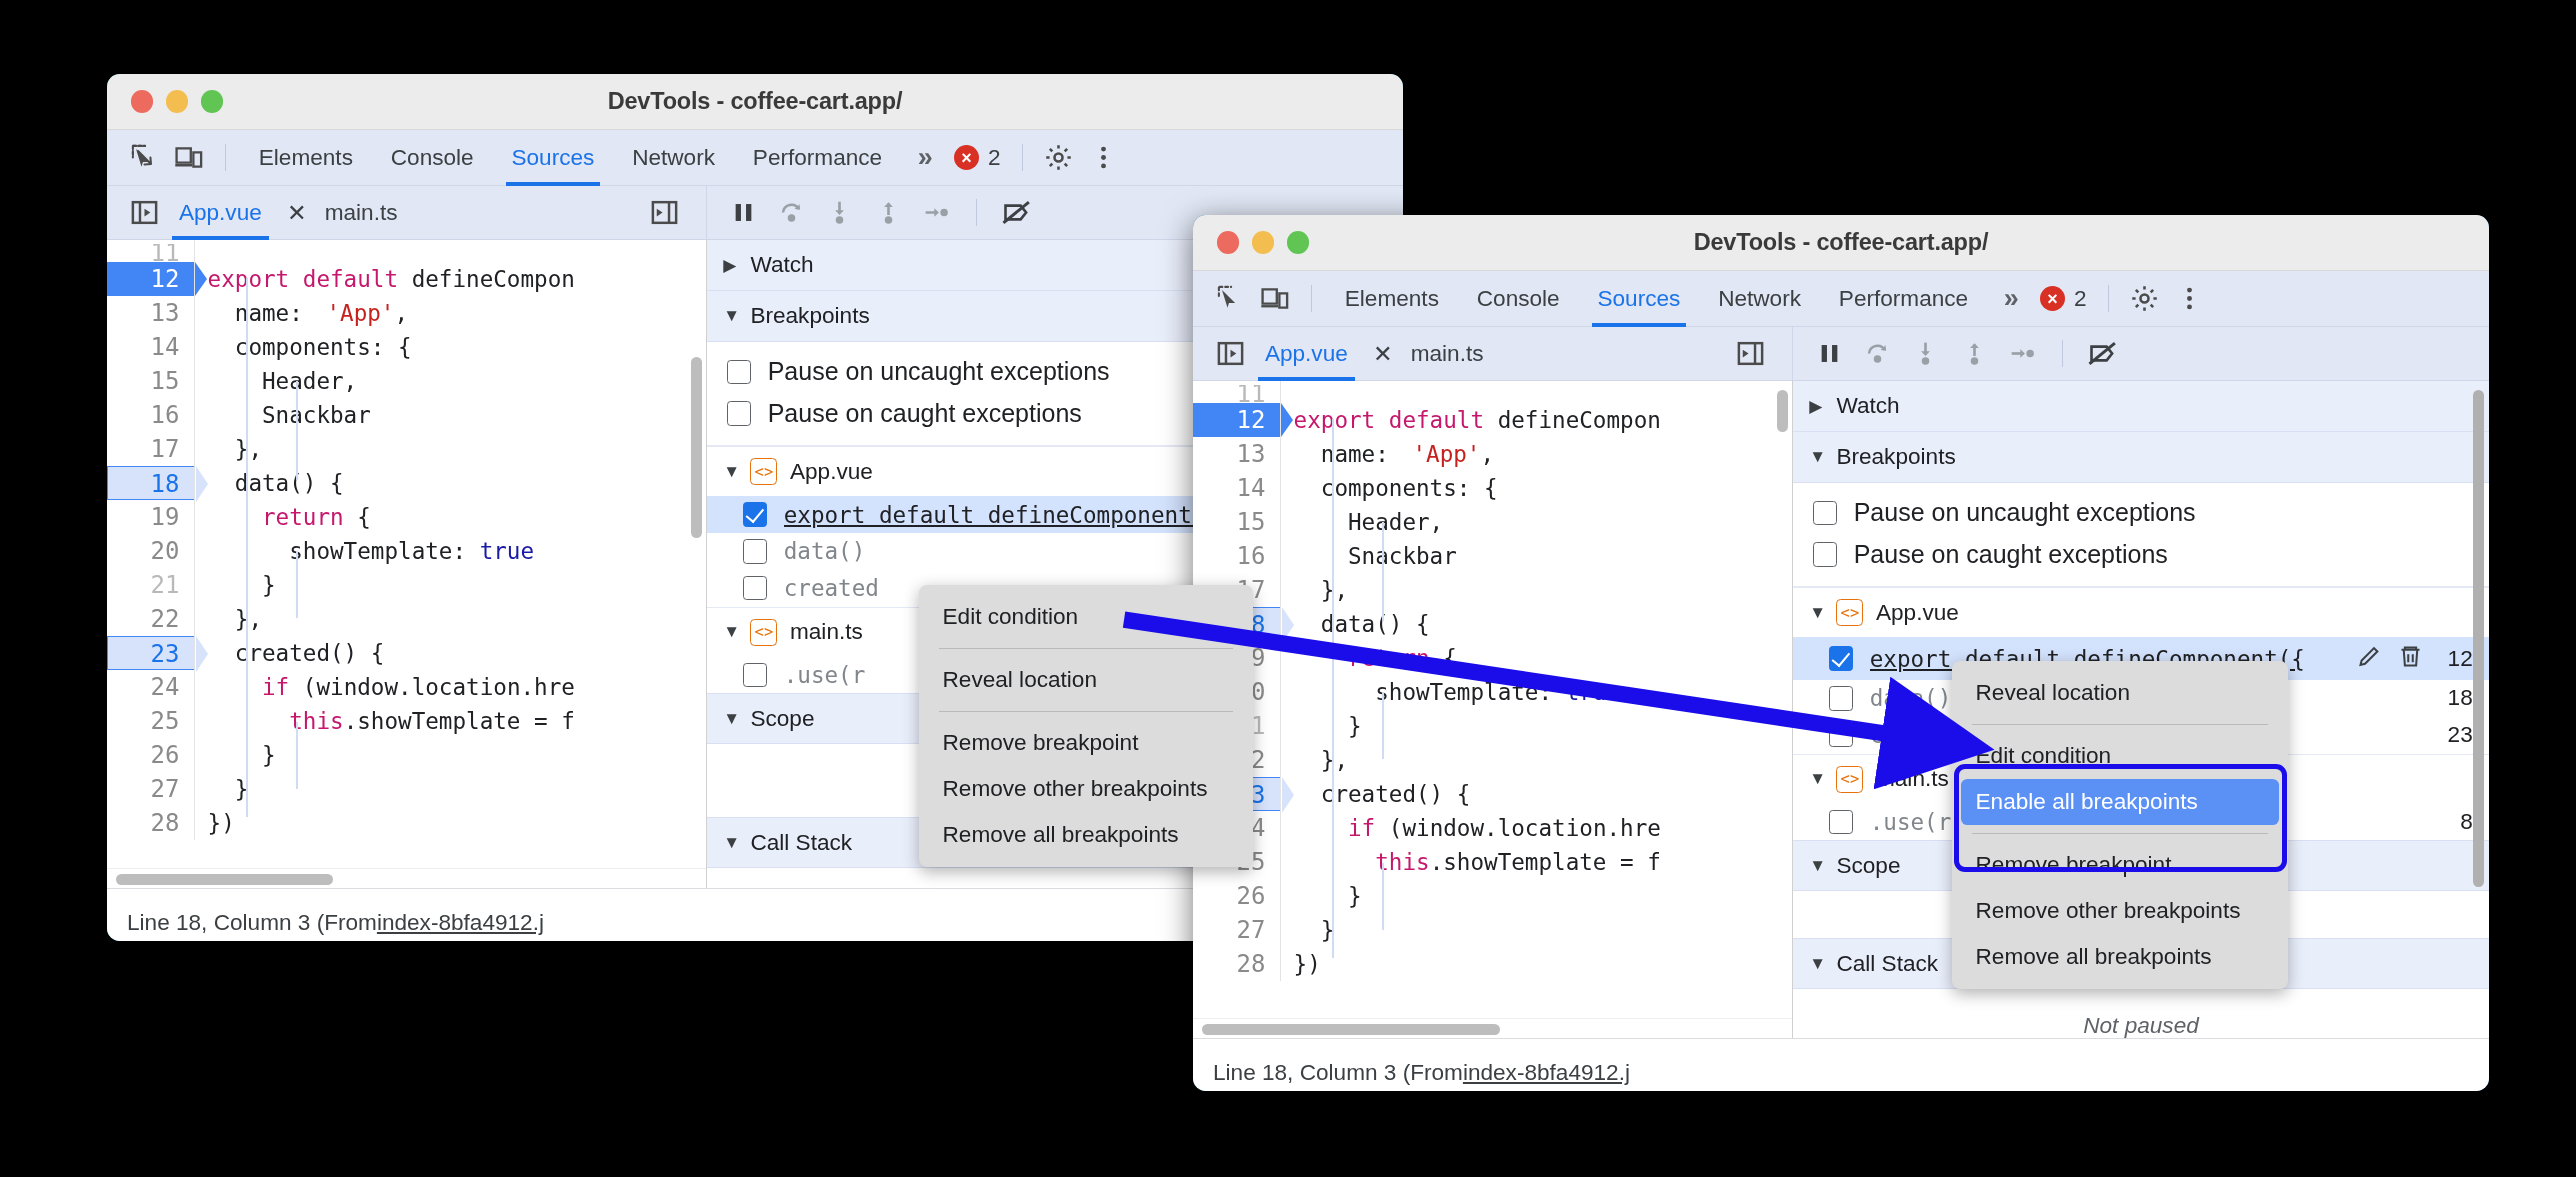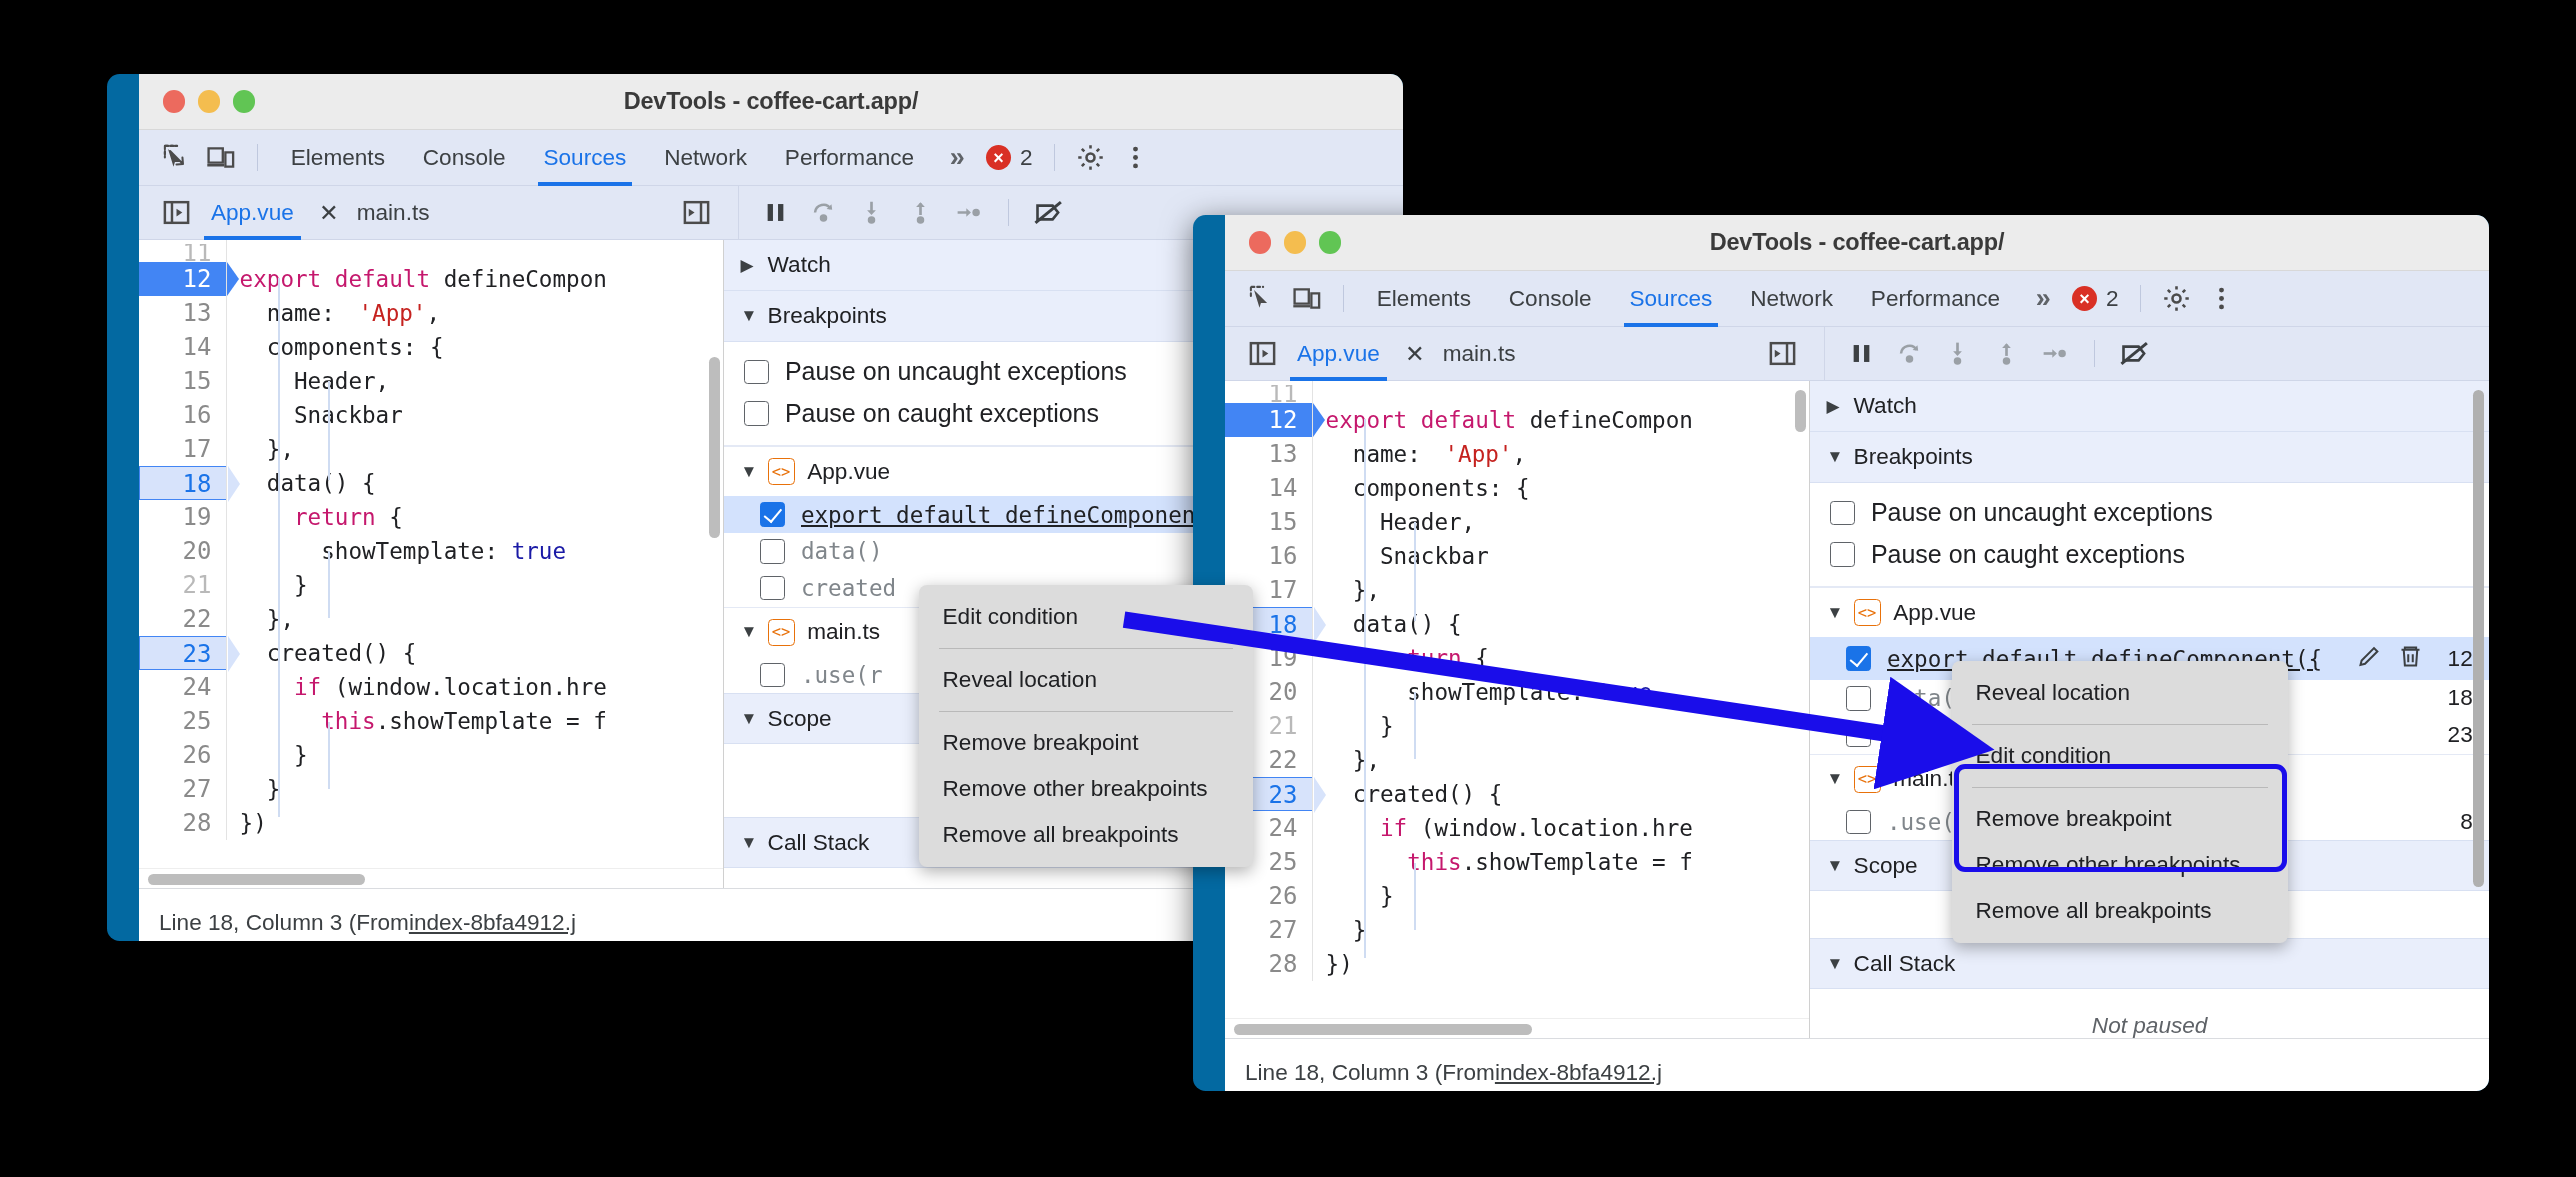--- a/index.html
+++ b/index.html
@@ -12,21 +12,20 @@
     overflow: hidden;
   }
 
   
   .win {
     position: absolute;
     background: #0369a1;
     border-radius: 12.6px;
     overflow: hidden;
     box-shadow: 0 7.2px 31px rgba(0,0,0,.55);
-    padding-left: 32px;
   }
   .titlebar {
     height: 56px;
     background: #ececec;
     display: flex; align-items: center;
     position: relative;
     border-bottom: 0.9px solid #d8d8d8;
   }
   .traffic { display: flex; gap: 12.6px; margin-left: 23.5px; }
   .dot { width: 22.6px; height: 22.6px; border-radius: 50%; }
@@ -790,20 +789,21 @@
 
   <div class="statusbar">
     <span>Line 18, Column 3  (From </span>
       <u>index-8bfa4912.j</u>
   </div>
 
   <div class="ctxmenu" style="left:759px; top:446px; width:336px;">
     <div class="ctxitem">Reveal location</div>
     <div class="ctxsep"></div>
     <div class="ctxitem">Edit condition</div>
+    <div class="ctxitem hl">Enable all breakpoints</div>
     <div class="ctxsep"></div>
     <div class="ctxitem">Remove breakpoint</div>
     <div class="ctxitem">Remove other breakpoints</div>
     <div class="ctxitem">Remove all breakpoints</div>
   </div>
 
   <div class="hlbox" style="left:761px; top:549px; width:333px; height:108px;"></div>
 </div>
 
 <svg class="arrowsvg" width="2576" height="1177" viewBox="0 0 2851 1303">

